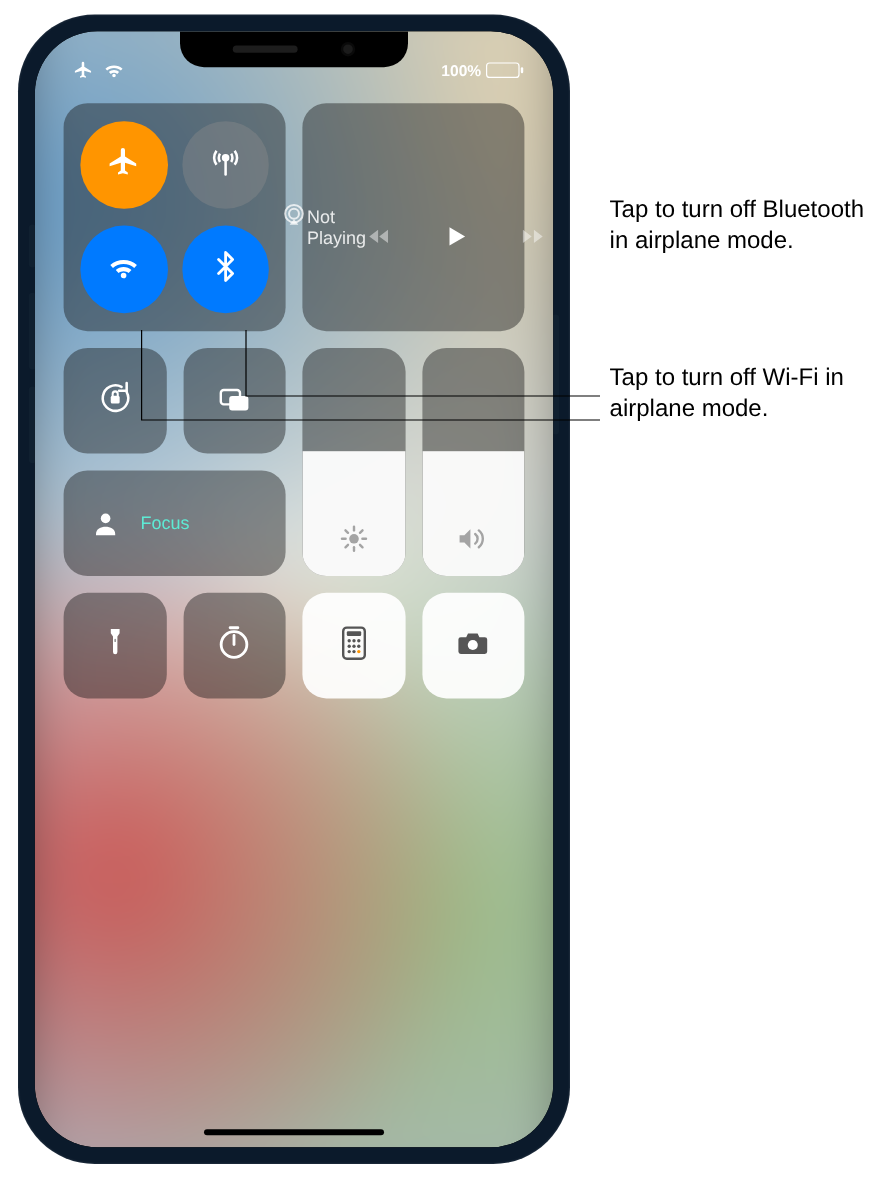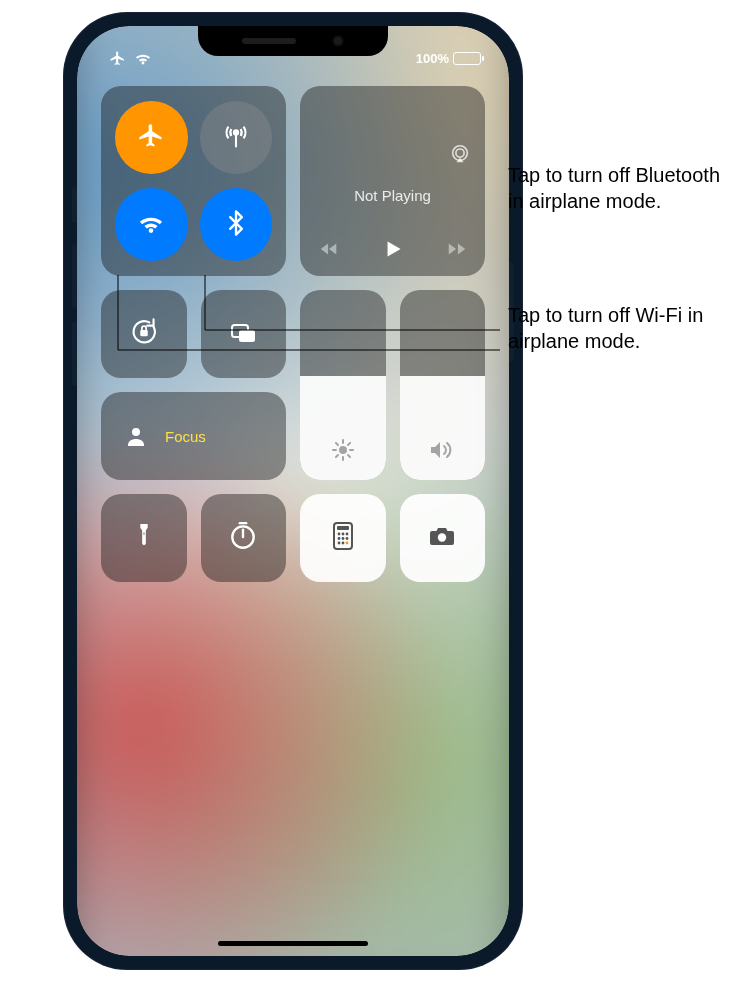--- a/index.html
+++ b/index.html
@@ -15,21 +15,20 @@
   .phone {
     position: absolute;
     left: 15px;
     top: 12px;
     width: 460px;
     height: 958px;
     border-radius: 64px;
     background: #0b1a2b;
     padding: 14px;
     box-shadow: inset 0 0 2px rgba(255,255,255,.2);
-    margin-left: 48px;
   }
   .phone-inner {
     width: 100%;
     height: 100%;
     border-radius: 52px;
     background: #000;
     position: relative;
     overflow: hidden;
   }
   
@@ -163,22 +162,22 @@
     background: rgba(100,100,100,.55);
   }
   .c-orange { background: #ff9500; }
   .c-blue { background: #007aff; }
   .c-dim { background: rgba(140,140,140,.4); }
   .circle-btn svg { width: 28px; height: 28px; }
 
   .media {
     grid-column: 3 / span 2;
     grid-row: 1 / span 2;
-    flex-direction: column;
-    justify-content: flex-end;
+    flex-direction: row;
+    justify-content: center;
     padding: 14px;
   }
   .media-top {
     width: 100%;
     display: flex;
     justify-content: flex-end;
     align-items: flex-start;
   }
   .media-title {
     color: rgba(255,255,255,.85);
@@ -197,21 +196,21 @@
   .media-ctrls .pb { cursor: pointer; }
   .media-ctrls svg { display: block; }
 
   .lock-tile { grid-column: 1; grid-row: 3; }
   .mirror-tile { grid-column: 2; grid-row: 3; }
   .focus-tile {
     grid-column: 1 / span 2; grid-row: 4;
     justify-content: flex-start;
     padding-left: 18px;
     gap: 12px;
-    color: #fde047;
+    color: #5eead4;
     font-size: 15px;
     font-weight: 500;
   }
   .focus-tile .ic {
     width: 34px; height: 34px;
     display: flex; align-items: center; justify-content: center;
   }
 
   .vslider {
     grid-row: 3 / span 2;

